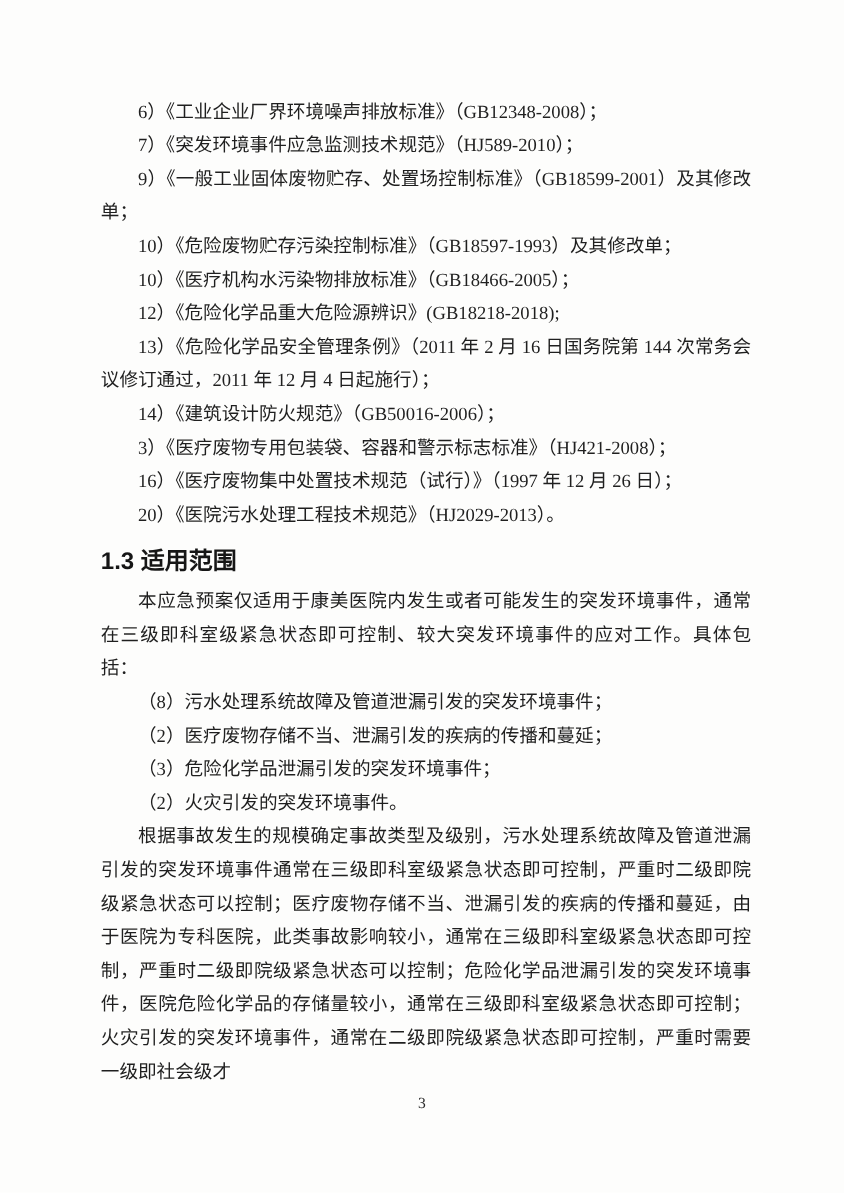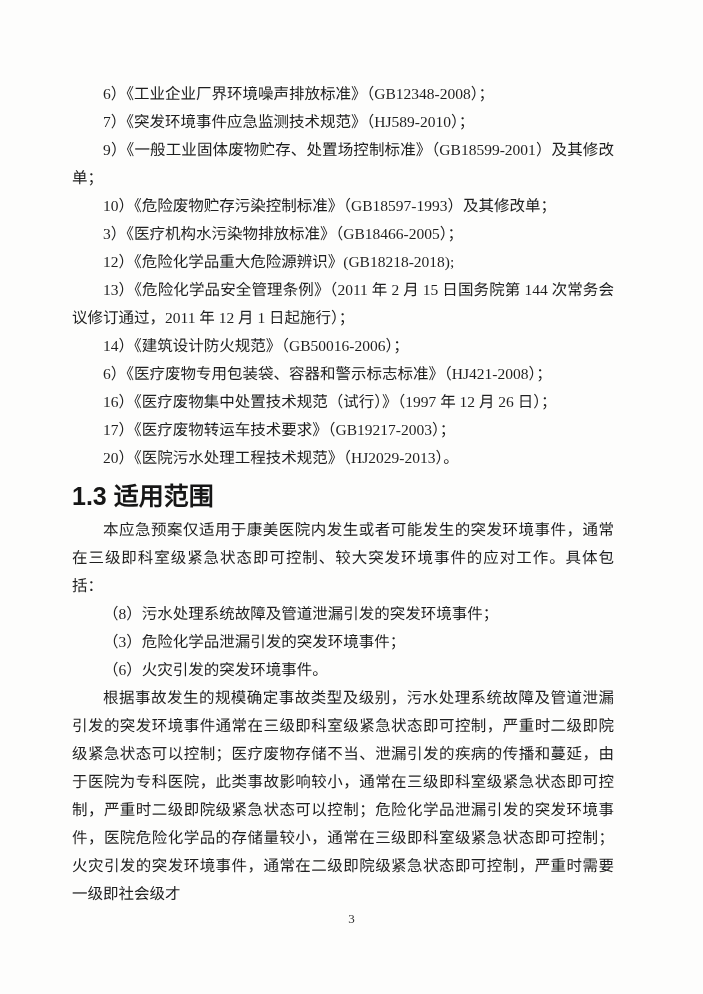--- a/index.html
+++ b/index.html
@@ -11,36 +11,36 @@
     position: relative;
     width: 703px;
     height: 994px;
     background: #fdfdfc;
     overflow: hidden;
     color: #1f1f1f;
     font-family: "Liberation Serif", "DejaVu Serif", serif;
   }
   .content {
     position: absolute;
-    left: 72px;
+    left: 84px;
     top: 80px;
     width: 542px;
     font-size: 15.5px;
     line-height: 28px;
     text-align: justify;
     text-justify: inter-character;
   }
   .content p {
     margin: 0;
     padding: 0;
     text-indent: 2em;
   }
   .section-heading {
     margin: 9px 0 5px 0;
-    font-size: 25px;
+    font-size: 20px;
     line-height: 30px;
     font-weight: bold;
     text-indent: 0;
     font-family: "Liberation Sans", "DejaVu Sans", sans-serif;
     color: #161616;
   }
   .page-number {
     position: absolute;
     left: 0;
     right: 0;
@@ -54,35 +54,35 @@
 </head>
 <body>
 
 <div class="page">
   <div class="content">
 
     <p>6）《工业企业厂界环境噪声排放标准》（GB12348-2008）；</p>
     <p>7）《突发环境事件应急监测技术规范》（HJ589-2010）；</p>
     <p>9）《一般工业固体废物贮存、处置场控制标准》（GB18599-2001）及其修改单；</p>
     <p>10）《危险废物贮存污染控制标准》（GB18597-1993）及其修改单；</p>
-    <p>3）《医疗机构水污染物排放标准》（GB18466-2005）；</p>
+    <p>10）《医疗机构水污染物排放标准》（GB18466-2005）；</p>
     <p>12）《危险化学品重大危险源辨识》(GB18218-2018);</p>
-    <p>13）《危险化学品安全管理条例》（2011 年 2 月 15 日国务院第 144 次常务会议修订通过，2011 年 12 月 1 日起施行）；</p>
+    <p>13）《危险化学品安全管理条例》（2011 年 2 月 16 日国务院第 144 次常务会议修订通过，2011 年 12 月 4 日起施行）；</p>
     <p>14）《建筑设计防火规范》（GB50016-2006）；</p>
-    <p>6）《医疗废物专用包装袋、容器和警示标志标准》（HJ421-2008）；</p>
+    <p>3）《医疗废物专用包装袋、容器和警示标志标准》（HJ421-2008）；</p>
     <p>16）《医疗废物集中处置技术规范（试行）》（1997 年 12 月 26 日）；</p>
-    <p>17）《医疗废物转运车技术要求》（GB19217-2003）；</p>
     <p>20）《医院污水处理工程技术规范》（HJ2029-2013）。</p>
 
     <h2 class="section-heading">1.3 适用范围</h2>
 
     <p>本应急预案仅适用于康美医院内发生或者可能发生的突发环境事件，通常在三级即科室级紧急状态即可控制、较大突发环境事件的应对工作。具体包括：</p>
 
     <p>（8）污水处理系统故障及管道泄漏引发的突发环境事件；</p>
+    <p>（2）医疗废物存储不当、泄漏引发的疾病的传播和蔓延；</p>
     <p>（3）危险化学品泄漏引发的突发环境事件；</p>
-    <p>（6）火灾引发的突发环境事件。</p>
+    <p>（2）火灾引发的突发环境事件。</p>
 
     <p>根据事故发生的规模确定事故类型及级别，污水处理系统故障及管道泄漏引发的突发环境事件通常在三级即科室级紧急状态即可控制，严重时二级即院级紧急状态可以控制；医疗废物存储不当、泄漏引发的疾病的传播和蔓延，由于医院为专科医院，此类事故影响较小，通常在三级即科室级紧急状态即可控制，严重时二级即院级紧急状态可以控制；危险化学品泄漏引发的突发环境事件，医院危险化学品的存储量较小，通常在三级即科室级紧急状态即可控制；火灾引发的突发环境事件，通常在二级即院级紧急状态即可控制，严重时需要一级即社会级才</p>
 
   </div>
 
   <div class="page-number">3</div>
 </div>
 
 </body></html>

